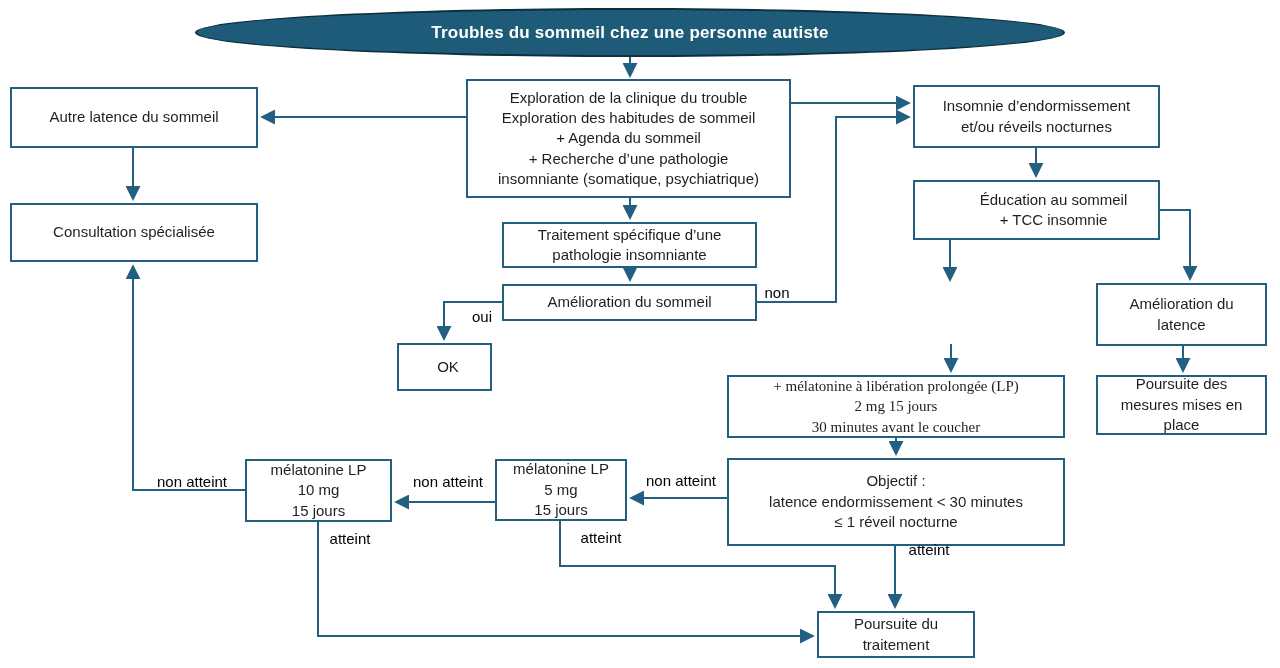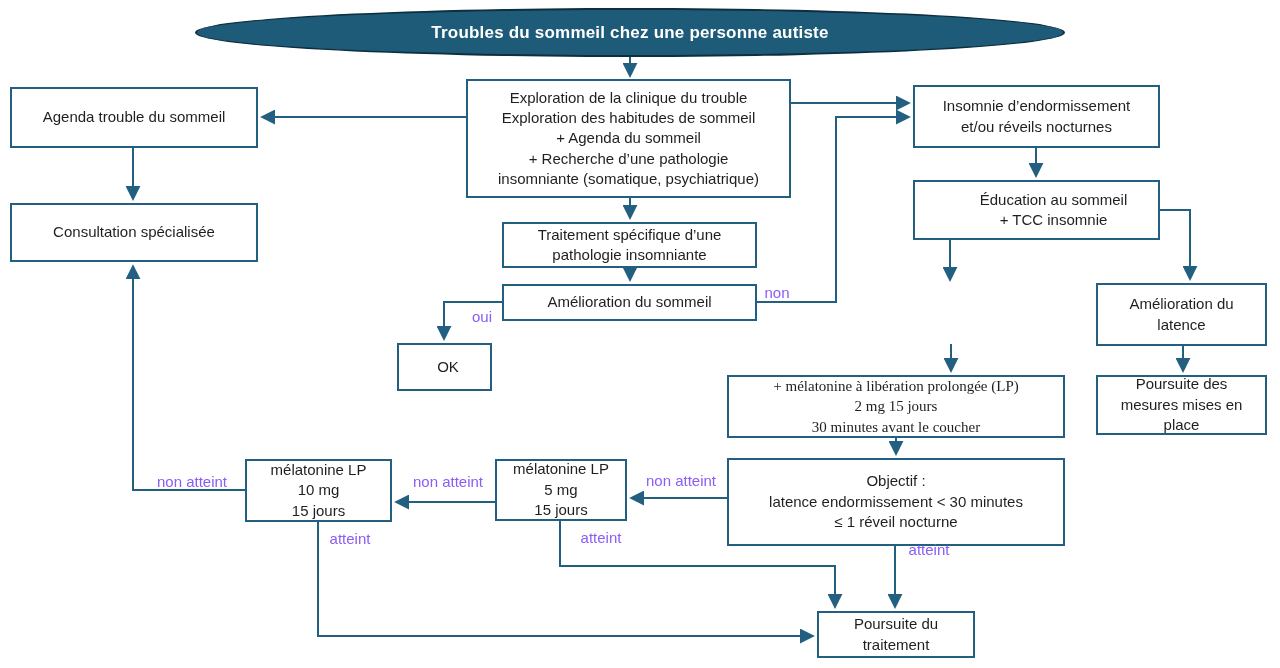--- a/index.html
+++ b/index.html
@@ -15,21 +15,21 @@
   }
   #title-ellipse{
     position:absolute;left:195px;top:8px;width:870px;height:49px;
     background:#1d5b78;border:2px solid #0d2f3f;border-radius:50%;
     display:flex;align-items:center;justify-content:center;box-sizing:border-box;
   }
   #title-ellipse span{
     color:#ffffff;font-weight:bold;font-size:17px;letter-spacing:.2px;white-space:nowrap;
   }
   .edge-label{
-    position:absolute;transform:translate(-50%,-50%);font-size:15px;color:#8b5cf6;
+    position:absolute;transform:translate(-50%,-50%);font-size:15px;color:#000000;
     background:transparent;white-space:nowrap;
   }
   
   #node-exploration{left:466px;top:79px;width:325px;height:119px;}
   #node-autre-trouble{left:10px;top:87px;width:248px;height:61px;}
   #node-consultation{left:10px;top:203px;width:248px;height:59px;}
   #node-insomnie{left:913px;top:85px;width:247px;height:63px;}
   #node-education{left:913px;top:180px;width:247px;height:60px;padding-left:40px;}
   #node-traitement{left:502px;top:222px;width:255px;height:46px;}
   #node-amelioration-centre{left:502px;top:284px;width:255px;height:37px;}
@@ -89,21 +89,21 @@
 
   <div id="title-ellipse">
     <span>Troubles du sommeil chez une personne autiste</span>
   </div>
 
   <div class="box" id="node-exploration">Exploration de la clinique du trouble
 Exploration des habitudes de sommeil
 + Agenda du sommeil
 + Recherche d’une pathologie
 insomniante (somatique, psychiatrique)</div>
-  <div class="box" id="node-autre-trouble">Agenda trouble du sommeil</div>
+  <div class="box" id="node-autre-trouble">Autre latence du sommeil</div>
   <div class="box" id="node-consultation">Consultation spécialisée</div>
   <div class="box" id="node-insomnie">Insomnie d’endormissement
 et/ou réveils nocturnes</div>
   <div class="box" id="node-education">Éducation au sommeil
 + TCC insomnie</div>
   <div class="box" id="node-traitement">Traitement spécifique d’une
 pathologie insomniante</div>
   <div class="box" id="node-amelioration-centre">Amélioration du sommeil</div>
   <div class="box" id="node-ok">OK</div>
   <div class="box" id="node-melatonine-2mg">+ mélatonine à libération prolongée (LP)

